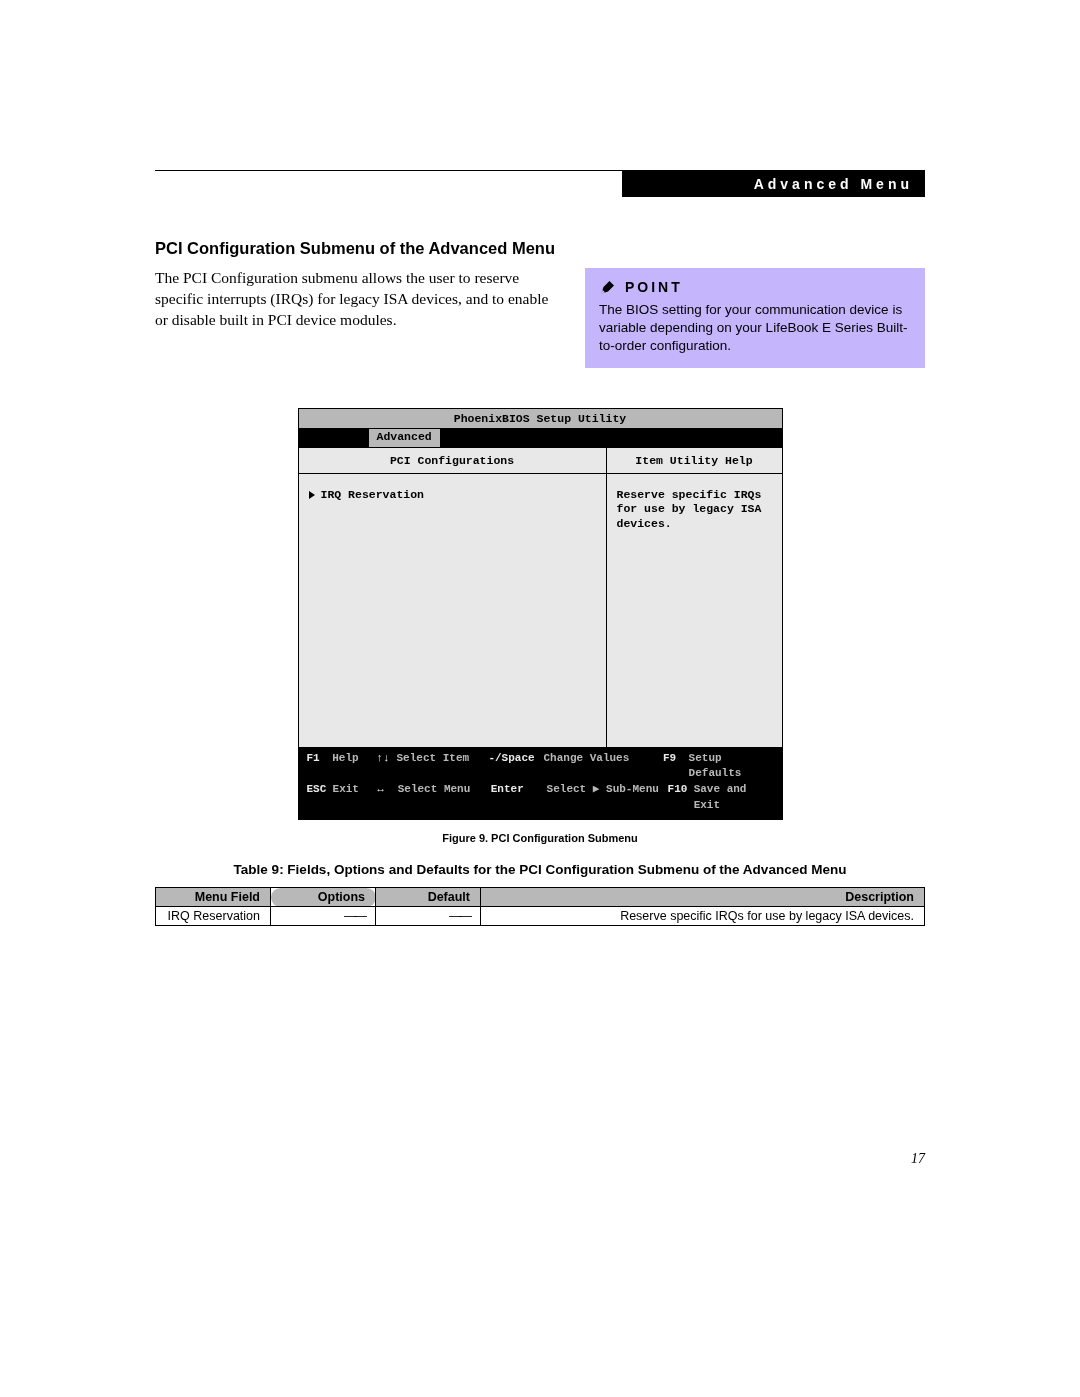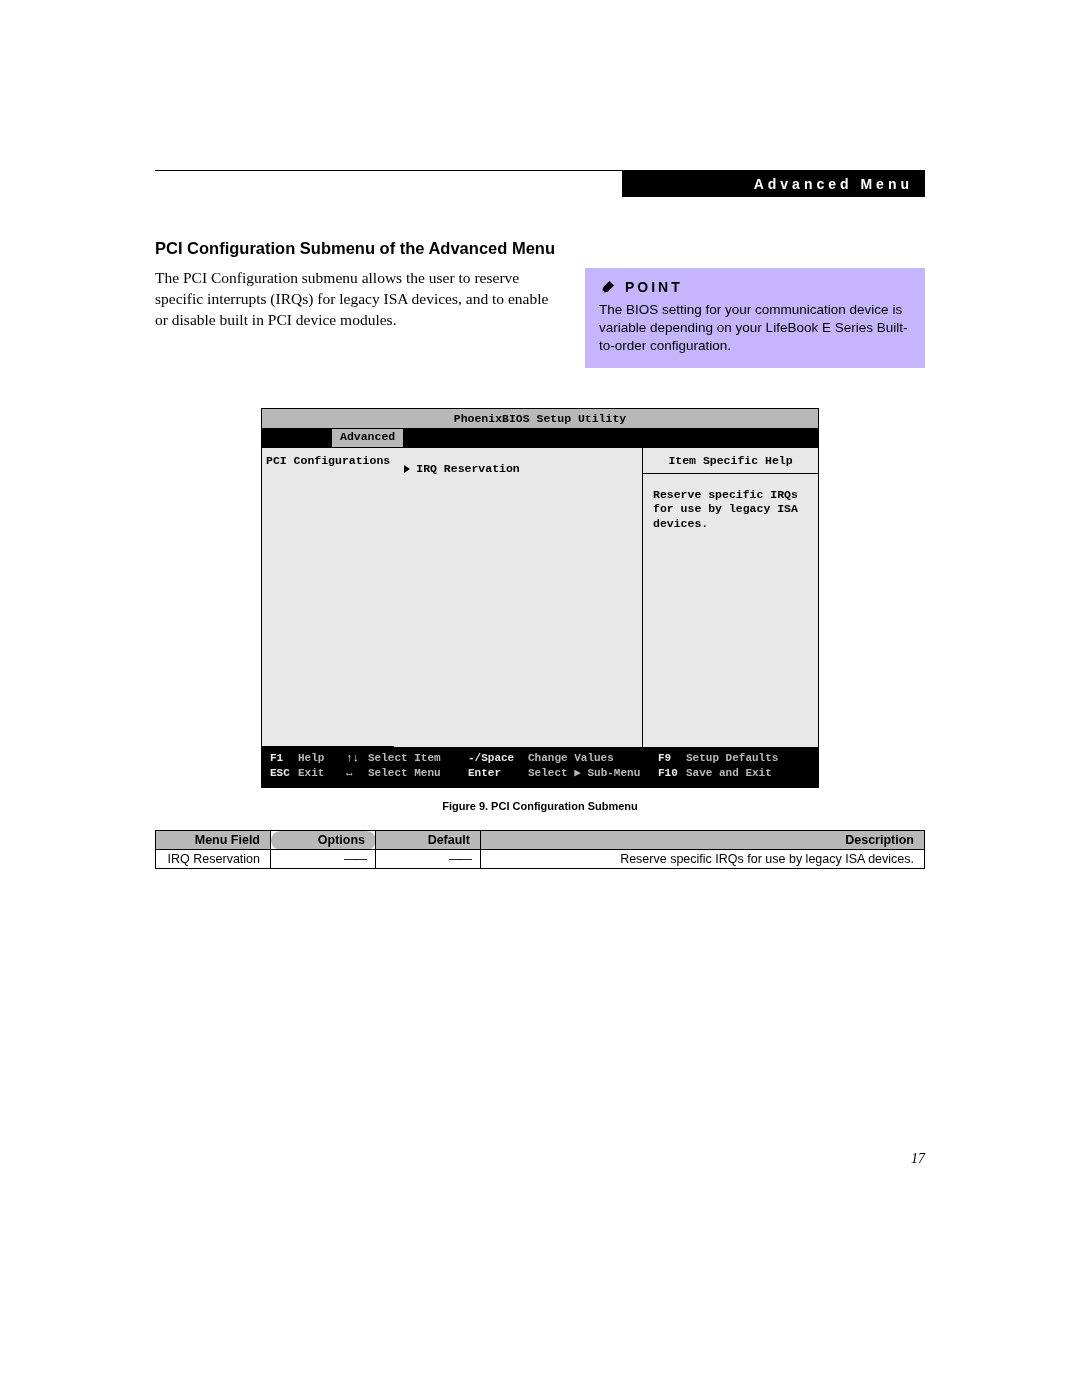--- a/index.html
+++ b/index.html
@@ -67,21 +67,21 @@
       width: 18px;
       height: 18px;
       display: inline-block;
     }
     .point-label {
       font-weight: bold;
       letter-spacing: 3px;
       font-size: 14px;
     }
     .bios-box {
-      width: 558px;
+      width: 485px;
       margin: 0 auto 12px auto;
       border: 1px solid #000;
       font-family: 'Courier New', monospace;
       font-size: 11.5px;
     }
     .bios-title-row {
       background: #b8b8b8;
       text-align: center;
       padding: 3px 0;
       font-weight: bold;
@@ -101,21 +101,21 @@
     .bios-body {
       display: flex;
       border-top: 1px solid #000;
       height: 300px;
     }
     .bios-left {
       flex: 1;
       border-right: 1px solid #000;
       background: #e8e8e8;
       display: flex;
-      flex-direction: row;
+      flex-direction: column;
       justify-content: center;
     }
     .bios-right {
       width: 175px;
       background: #e8e8e8;
       display: flex;
       flex-direction: column;
     }
     .bios-col-header {
       border-bottom: 1px solid #000;
@@ -238,21 +238,21 @@
       <div class="bios-left">
         <div class="bios-col-header">PCI Configurations</div>
         <div class="bios-col-body">
           <div class="bios-item">
             <span class="tri-right"></span>
             <span>IRQ Reservation</span>
           </div>
         </div>
       </div>
       <div class="bios-right">
-        <div class="bios-col-header">Item Specific Help</div>
+        <div class="bios-col-header">Item Utility Help</div>
         <div class="bios-col-body">Reserve specific IRQs for use by legacy ISA devices.</div>
       </div>
     </div>
     <div class="bios-footer">
       <div class="bios-footer-row">
         <span class="fk fw1">F1</span>
         <span class="fw2">Help</span>
         <span class="fk fw3">↑↓</span>
         <span class="fw4">Select Item</span>
         <span class="fk fw5">-/Space</span>
@@ -268,20 +268,21 @@
         <span class="fk fw5">Enter</span>
         <span class="fw6">Select ▶ Sub-Menu</span>
         <span class="fk fw7">F10</span>
         <span>Save and Exit</span>
       </div>
     </div>
   </div>
 
   <div class="figure-caption">Figure 9.  PCI Configuration Submenu</div>
 
+  <div class="table-caption">Table 9: Fields, Options and Defaults for the PCI Configuration Submenu of the Advanced Menu</div>
 
   <table class="doc-table">
     <thead>
       <tr>
         <th class="col-mf">Menu Field</th>
         <th class="col-op">Options</th>
         <th class="col-df">Default</th>
         <th>Description</th>
       </tr>
     </thead>

